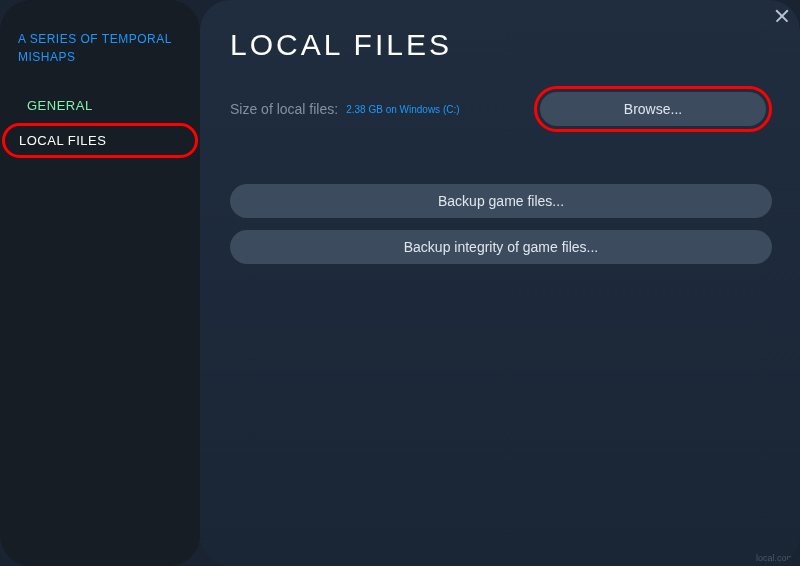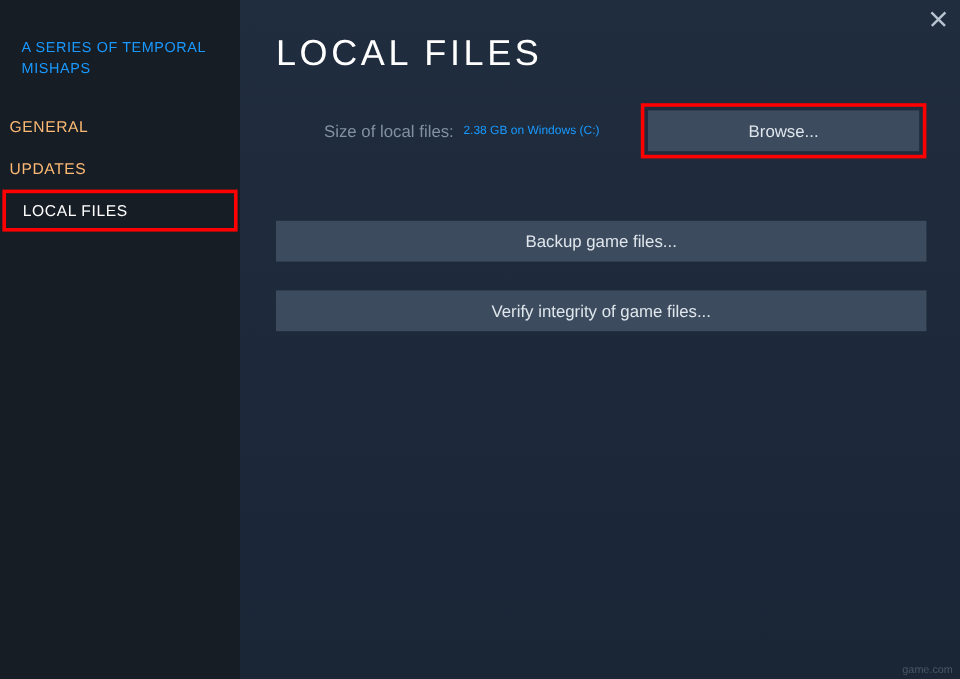--- a/index.html
+++ b/index.html
@@ -1,15 +1,15 @@
 <!DOCTYPE html>
 <html><head>
   <meta charset="utf-8">
   <style>
-    * { margin: 0; padding: 0; box-sizing: border-box; }
+    * { margin: 0; padding: 0; box-sizing: border-box; border-radius: 31px; }
     body {
       width: 800px;
       height: 566px;
       background: #1a2332;
       font-family: Arial, "Helvetica Neue", sans-serif;
       color: #c6d4df;
       display: flex;
       position: relative;
       overflow: hidden;
     }
@@ -20,24 +20,24 @@
       flex-shrink: 0;
     }
     .game-title {
       color: #1999ff;
       font-size: 12px;
       letter-spacing: 0.5px;
       padding: 0 18px 22px 18px;
       line-height: 1.5;
     }
     .nav-item {
-      color: #fdba74;
+      color: #86efac;
       font-size: 13px;
       letter-spacing: 0.5px;
-      padding: 10px 8px;
+      padding: 10px 27px;
       cursor: pointer;
     }
     .nav-item.active {
       color: #ffffff;
     }
     .highlight-box {
       border: 3px solid #ff0000;
       margin: 0 2px;
       padding: 7px 14px;
     }
@@ -55,21 +55,20 @@
     }
     .size-row {
       display: flex;
       align-items: center;
       gap: 8px;
       margin-bottom: 52px;
     }
     .size-label {
       color: #8091a2;
       font-size: 14px;
-      margin-left: 40px;
     }
     .size-value {
       color: #1999ff;
       font-size: 10px;
     }
     .browse-wrap {
       margin-left: auto;
       border: 3px solid #ff0000;
       padding: 3px;
     }
@@ -82,21 +81,21 @@
       cursor: pointer;
       text-align: center;
       font-family: inherit;
     }
     .btn-browse {
       width: 226px;
     }
     .btn-full {
       display: block;
       width: 100%;
-      margin-bottom: 24px;
+      margin-bottom: 12px;
     }
     .close-icon {
       position: absolute;
       top: 8px;
       right: 10px;
       width: 16px;
       height: 16px;
       cursor: pointer;
     }
     .close-icon::before,
@@ -120,32 +119,31 @@
     }
   </style>
 </head>
 <body>
 
 <div class="close-icon"></div>
 
 <div class="sidebar">
   <div class="game-title">A SERIES OF TEMPORAL MISHAPS</div>
   <div class="nav-item">GENERAL</div>
-  <div class="nav-item">UPDATES</div>
   <div class="nav-item active highlight-box">LOCAL FILES</div>
 </div>
 
 <div class="main">
   <div class="page-title">LOCAL FILES</div>
 
   <div class="size-row">
     <span class="size-label">Size of local files:</span>
     <span class="size-value">2.38 GB on Windows (C:)</span>
     <div class="browse-wrap">
       <button class="btn btn-browse">Browse...</button>
     </div>
   </div>
 
   <button class="btn btn-full">Backup game files...</button>
-  <button class="btn btn-full">Verify integrity of game files...</button>
+  <button class="btn btn-full">Backup integrity of game files...</button>
 </div>
 
-<div class="watermark">game.com</div>
+<div class="watermark">local.com</div>
 
 </body></html>

